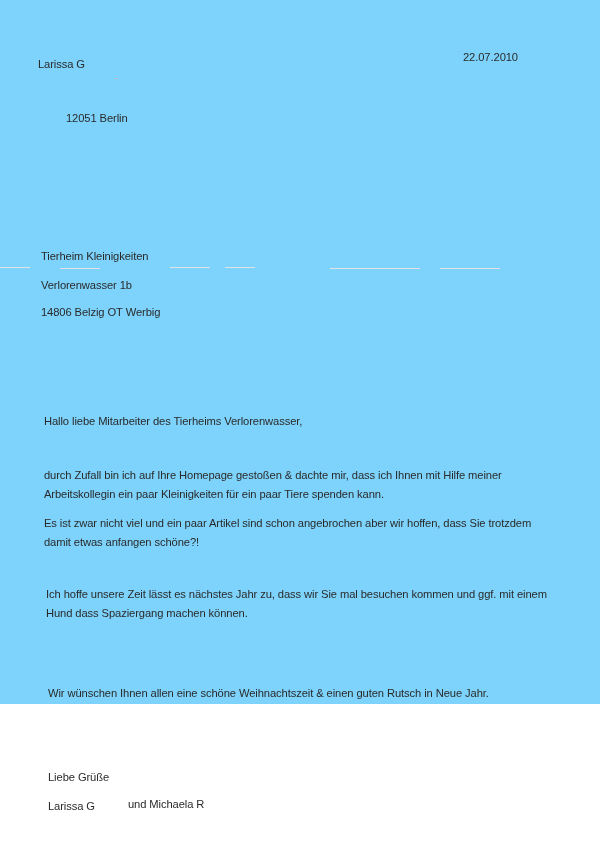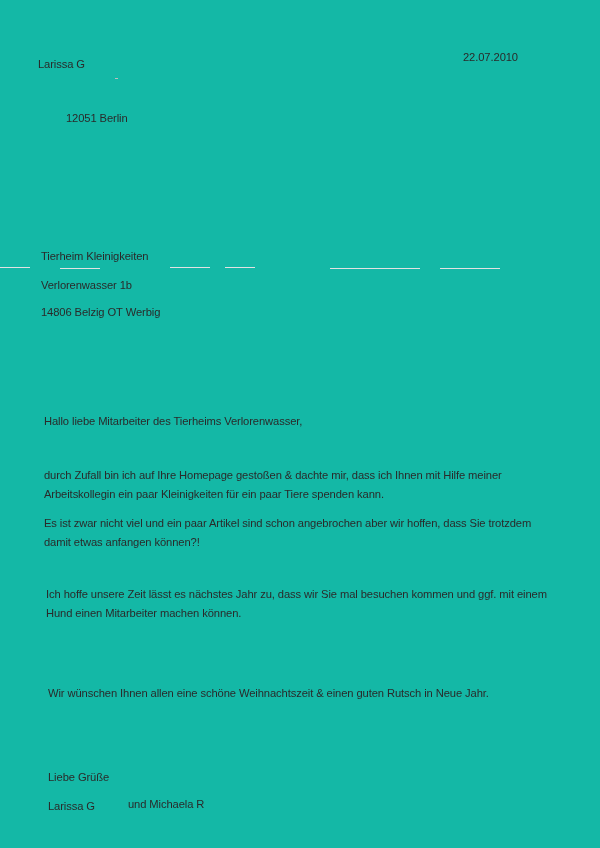--- a/index.html
+++ b/index.html
@@ -13,22 +13,22 @@
       position: relative;
       overflow: hidden;
       font-family: "Liberation Sans", "DejaVu Sans", sans-serif;
       color: #2a2a2a;
       font-size: 11.2px;
       letter-spacing: -0.1px;
     }
     .page {
       position: absolute;
       left: 0; top: 0;
-      width: 600px; height: 848px;
-      background: #14b8a6;
+      width: 600px; height: 704px;
+      background: #7dd3fc;
     }
     .t {
       position: absolute;
       white-space: nowrap;
       line-height: 14px;
     }
     .scan-dash {
       position: absolute;
       height: 1px;
       background: #e2e2e2;
@@ -60,24 +60,24 @@
   <div class="t" style="left:41px; top:249px;">Tierheim Kleinigkeiten</div>
   <div class="t" style="left:41px; top:278px;">Verlorenwasser 1b</div>
   <div class="t" style="left:41px; top:305px;">14806 Belzig OT Werbig</div>
 
   <div class="t" style="left:44px; top:414px;">Hallo liebe Mitarbeiter des Tierheims Verlorenwasser,</div>
 
   <div class="t" style="left:44px; top:468px;text-align:right;">durch Zufall bin ich auf Ihre Homepage gestoßen &amp; dachte mir, dass ich Ihnen mit Hilfe meiner</div>
   <div class="t" style="left:44px; top:487px;">Arbeitskollegin ein paar Kleinigkeiten für ein paar Tiere spenden kann.</div>
 
   <div class="t" style="left:44px; top:516px;">Es ist zwar nicht viel und ein paar Artikel sind schon angebrochen aber  wir  hoffen, dass Sie trotzdem</div>
-  <div class="t" style="left:44px; top:535px;">damit etwas anfangen können?!</div>
+  <div class="t" style="left:44px; top:535px;">damit etwas anfangen schöne?!</div>
 
   <div class="t" style="left:46px; top:587px;">Ich hoffe unsere Zeit lässt es nächstes Jahr zu, dass wir Sie mal besuchen kommen und ggf. mit einem</div>
-  <div class="t" style="left:46px; top:606px;">Hund einen Mitarbeiter machen können.</div>
+  <div class="t" style="left:46px; top:606px;">Hund dass Spaziergang machen können.</div>
 
   <div class="t" style="left:48px; top:686px;">Wir wünschen Ihnen allen eine schöne Weihnachtszeit &amp; einen guten Rutsch in Neue Jahr.</div>
 
   <div class="t" style="left:48px; top:770px;text-align:center;">Liebe Grüße</div>
 
   <div class="t" style="left:48px; top:799px;">Larissa G</div>
   <div class="t" style="left:128px; top:797px;">und Michaela R</div>
 
 </div>
 

